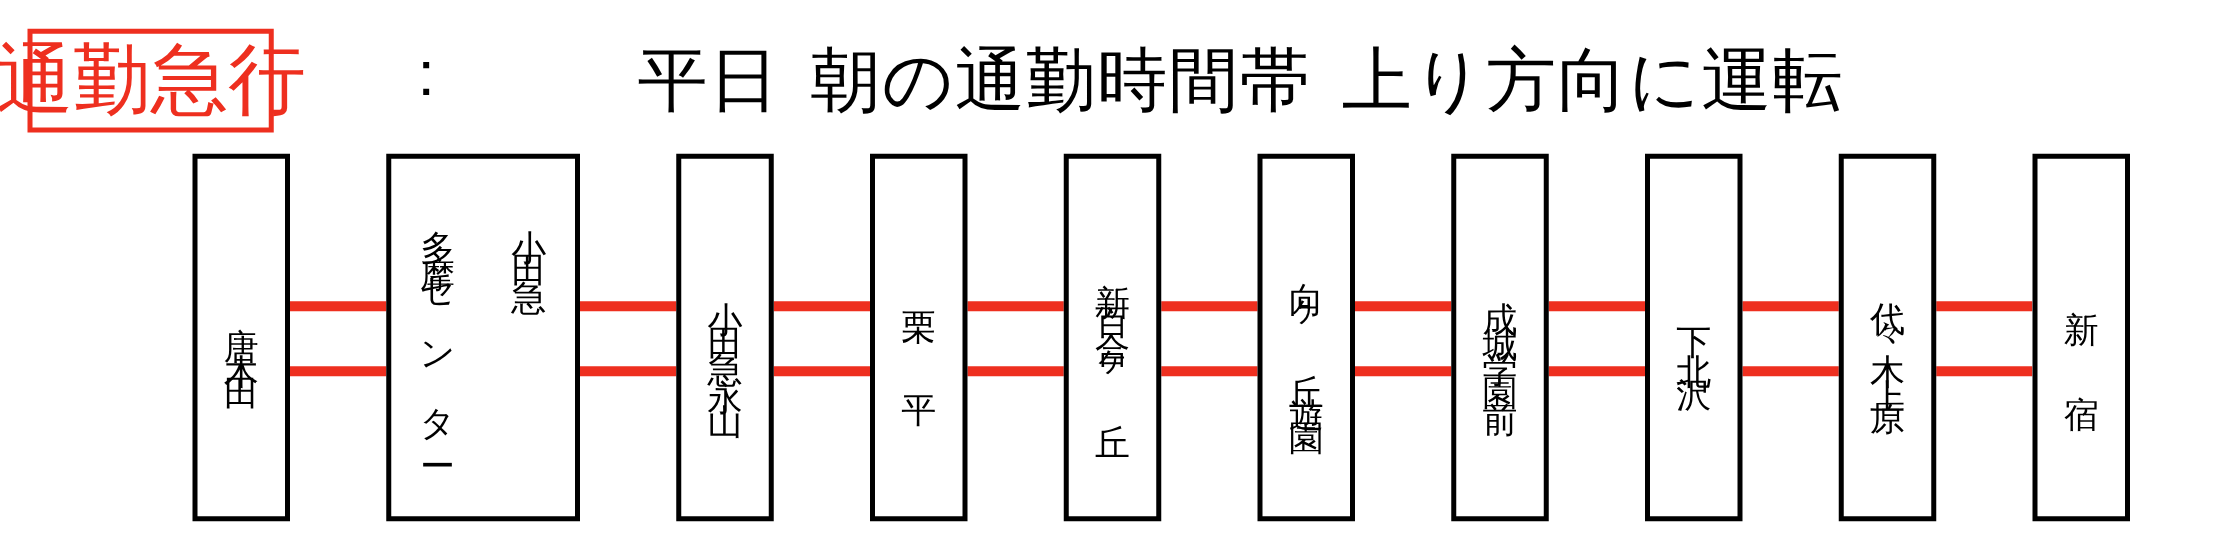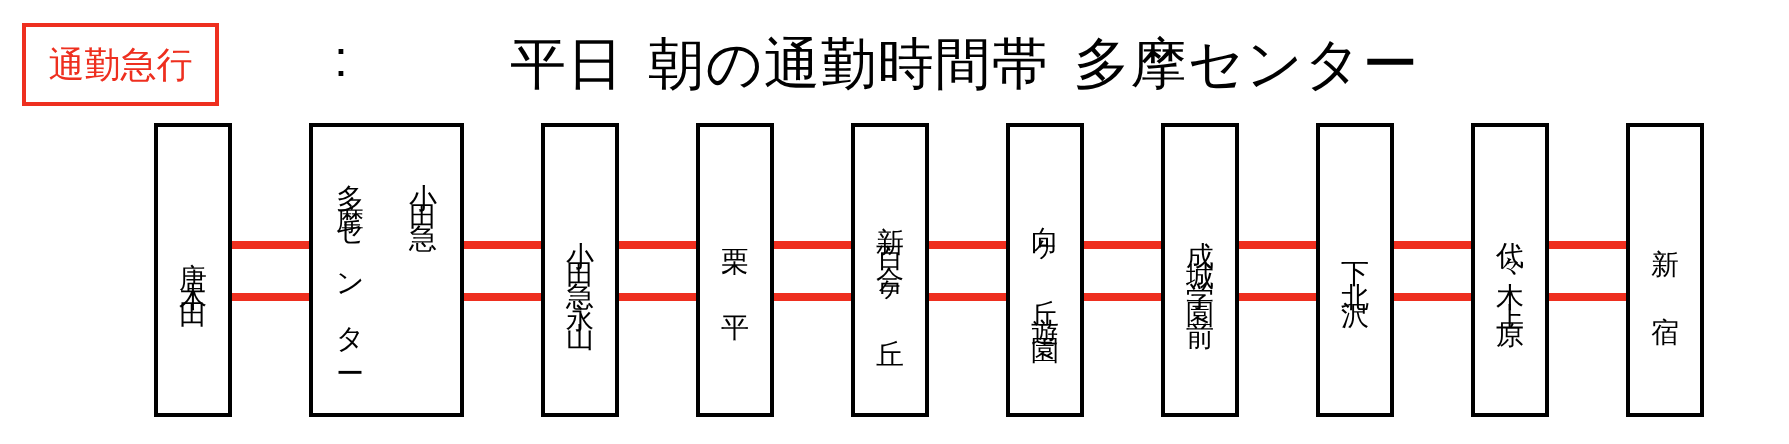--- a/index.html
+++ b/index.html
@@ -17,21 +17,21 @@
   }
 
   
   .route-label{
     position:absolute;left:22px;top:23px;
     width:197px;height:83px;
     box-sizing:border-box;
     border:4px solid var(--accent);
     color:var(--accent);
     display:flex;align-items:center;justify-content:center;
-    font-size:36px;line-height:1;
+    font-size:62px;line-height:1;
     white-space:nowrap;
   }
   .colon{
     position:absolute;left:334px;top:34px;
     font-size:50px;line-height:1;
     color:var(--ink);
   }
   .route-description{
     position:absolute;left:510px;top:33px;
     font-size:56px;line-height:1.1;
@@ -80,21 +80,21 @@
 </style>
 </head>
 <body>
 
 <div class="route-label">
   <span>通勤急行</span>
 </div>
 
 <span class="colon">:</span>
 
-<div class="route-description">平日 朝の通勤時間帯 多摩センター</div>
+<div class="route-description">平日 朝の通勤時間帯 上り方向に運転</div>
 
 <div class="diagram">
   <div class="track-line upper"></div>
   <div class="track-line lower"></div>
   <div class="stations">
       <div class="station">
         <div class="station-name">唐木田</div>
       </div>
       <div class="station wide">
         <div class="station-name">小田急<br>多摩センター</div>

